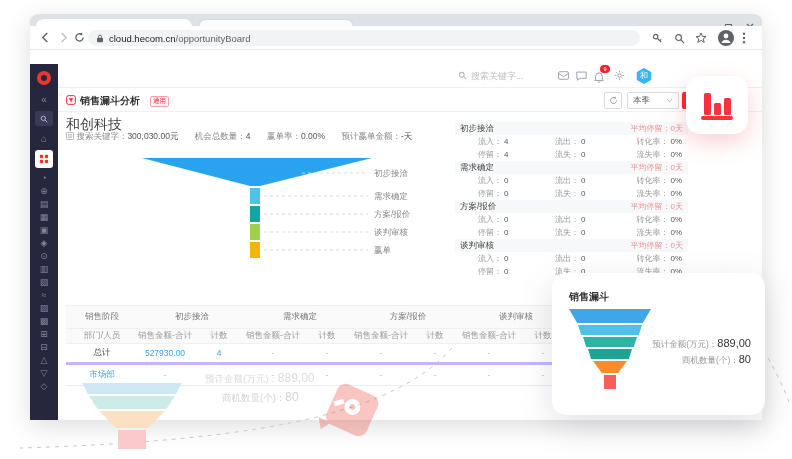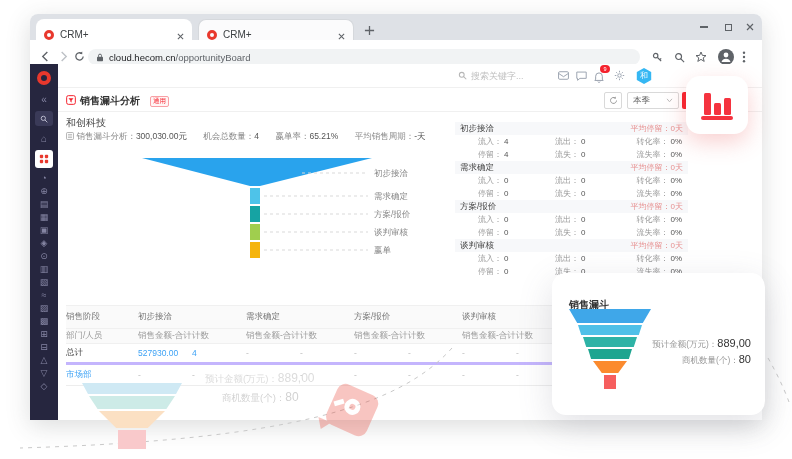--- a/index.html
+++ b/index.html
@@ -9,21 +9,21 @@
   .nw{white-space:nowrap;}
   
   #bwin{left:30px;top:14px;width:732px;height:406px;background:#fff;border-radius:8px 8px 0 0;
         box-shadow:0 6px 24px rgba(60,64,67,.18);z-index:10;}
   #tabstrip{left:0;top:0;width:732px;height:26px;background:#dee1e6;border-radius:8px 8px 0 0;}
   .tab{top:5px;height:21px;border-radius:8px 8px 0 0;display:flex;align-items:flex-end;padding:0 8px;box-sizing:border-box;}
   .tab .lbl{font-size:10px;color:#3c4043;margin:0 6px;flex:1;overflow:hidden;}
   .favicon{width:10px;height:10px;border:3px solid #e8382d;border-radius:50%;box-sizing:border-box;flex:none;}
   .winbtn{top:8px;width:12px;height:10px;display:flex;align-items:center;justify-content:center;}
   
-  #addr{left:0;top:31px;width:732px;height:24px;background:#fff;border-bottom:1px solid #e8eaed;box-sizing:border-box;}
+  #addr{left:0;top:12px;width:732px;height:24px;background:#fff;border-bottom:1px solid #e8eaed;box-sizing:border-box;}
   #urlpill{left:58px;top:4px;width:552px;height:16px;background:#f1f3f4;border-radius:8px;display:flex;align-items:center;padding:0 8px;box-sizing:border-box;}
   #urlpill .host{font-size:9.5px;color:#202124;margin-left:5px;}
   #urlpill .path{font-size:9.5px;color:#5f6368;}
   
   #sidebar{left:0;top:50px;width:28px;height:356px;background:#26263f;display:flex;flex-direction:column;align-items:center;}
   .sic{color:#8585a3;font-size:9px;line-height:13px;height:13px;text-align:center;}
   #appcontent{left:28px;top:50px;width:704px;height:356px;background:#fff;}
   #appheader{left:0;top:0;width:704px;height:24px;border-bottom:1px solid #f0f0f0;box-sizing:border-box;background:#fff;}
   #filterbar{left:0;top:24px;width:704px;height:24px;border-bottom:1px solid #f0f0f0;box-sizing:border-box;background:#fff;}
   .ghbtn{height:17px;border:1px solid #d9d9d9;border-radius:2px;box-sizing:border-box;background:#fff;display:flex;align-items:center;}
@@ -33,21 +33,21 @@
   .scard .hd .nm{font-size:8.5px;color:#444;}
   .scard .hd .avg{font-size:8px;color:#e79090;}
   .scard .rw{height:13px;display:flex;align-items:center;font-size:8px;color:#999;}
   .scard .rw .c1{width:82px;padding-left:5px;box-sizing:border-box;margin-left:18px;}
   .scard .rw .c2{width:78px;}
   .scard .rw .c3{flex:1;text-align:right;padding-right:6px;}
   .scard .v{color:#555;margin-left:2px;}
   
   .trow{display:grid;grid-template-columns:72px repeat(10,54px) 1fr;align-items:center;box-sizing:border-box;}
   .trow.grp{grid-template-columns:72px repeat(5,108px) 1fr;}
-  .tcell{font-size:8.5px;color:#777;overflow:hidden;white-space:nowrap;}
+  .tcell{text-align:center;font-size:8.5px;color:#777;overflow:hidden;white-space:nowrap;}
   .hdr{background:#fafafa;}
   .dash{color:#c0c0c0;}
   .blue{color:#3da2f5;}
   
   #popup{left:552px;top:273px;width:213px;height:142px;background:#fff;border-radius:14px;
          box-shadow:0 10px 34px rgba(90,90,110,.18);z-index:20;}
   .fband{margin:2px auto 0 auto;}
   
   #floatcard{left:686px;top:76px;width:62px;height:58px;background:#fff;border-radius:14px;
              box-shadow:0 8px 22px rgba(235,90,90,.28);z-index:26;display:flex;align-items:center;justify-content:center;}
@@ -225,30 +225,30 @@
         </div>
         <div class="ghbtn ab" style="left:569px;top:4px;width:52px;padding:0 5px;justify-content:space-between;">
           <span class="nw" style="font-size:8.5px;color:#666;">本季</span>
           <svg width="7" height="5" viewBox="0 0 8 6">
               <path d="M1 1 L4 4.5 L7 1" stroke="#bbb" stroke-width="1.2" fill="none"></path>
             </svg>
         </div>
         <div class="ab" style="left:624px;top:4px;width:46px;height:17px;background:#f5222d;border-radius:2px;"></div>
       </div>
 
-      <span class="ab nw" style="left:8px;top:52px;font-size:10px;color:#444;">和创科技</span>
+      <span class="ab nw" style="left:8px;top:52px;font-size:14px;color:#444;">和创科技</span>
       <div class="ab nw" style="left:8px;top:67px;font-size:8.5px;color:#888;">
         <svg style="vertical-align:-1px;" width="8" height="8" viewBox="0 0 10 10">
             <rect x="0.7" y="0.7" width="8.6" height="8.6" rx="1" stroke="#aaa" stroke-width="1.1" fill="none"></rect>
             <path d="M2.5 3.2 H7.5 M2.5 5 H7.5 M2.5 6.8 H7.5" stroke="#aaa" stroke-width="0.9"></path>
           </svg>
-        <span>销售漏斗分析：</span><span style="color:#555;margin-top:8px;">300,030.00元</span>
+        <span>搜索关键字：</span><span style="color:#555;margin-top:8px;">300,030.00元</span>
         <span style="margin-left:14px;text-align:center;">机会总数量：</span><span style="color:#555;">4</span>
-        <span style="margin-left:14px;">赢单率：</span><span style="color:#555;">65.21%</span>
-        <span style="margin-left:14px;">平均销售周期：</span><span style="color:#555;">-天</span>
+        <span style="margin-left:14px;">赢单率：</span><span style="color:#555;">0.00%</span>
+        <span style="margin-left:14px;">预计赢单金额：</span><span style="color:#555;">-天</span>
       </div>
 
       <svg class="ab" style="left:14px;top:82px;" width="390" height="150" viewBox="0 0 390 150">
         <polygon points="70,12 300,12 188,40 178,40" fill="#29A3ED"></polygon>
         <rect x="178" y="42" width="10" height="16" fill="#4EC3E9"></rect>
         <rect x="178" y="60" width="10" height="16" fill="#16A3A3"></rect>
         <rect x="178" y="78" width="10" height="16" fill="#A0CE4E"></rect>
         <rect x="178" y="96" width="10" height="16" fill="#F5B40D"></rect>
         <g stroke="#d9d9d9" stroke-width="1" stroke-dasharray="3 3">
           <line x1="230" y1="27" x2="296" y2="27"></line>
@@ -416,21 +416,21 @@
   <div id="floatcard" class="ab">
     <svg width="34" height="32" viewBox="0 0 34 32">
       <rect x="4" y="4" width="7" height="22" rx="1.5" fill="#f5333f"></rect>
       <rect x="14" y="14" width="7" height="12" rx="1.5" fill="#f5333f"></rect>
       <rect x="24" y="9" width="7" height="17" rx="1.5" fill="#f5333f"></rect>
       <rect x="1" y="27" width="32" height="4" rx="2" fill="#f5333f"></rect>
     </svg>
   </div>
 
   <div id="popup" class="ab">
-    <div class="ab nw" style="left:17px;top:25px;font-size:10px;font-weight:bold;color:#333;">销售漏斗</div>
+    <div class="ab nw" style="left:17px;top:17px;font-size:10px;font-weight:bold;color:#333;">销售漏斗</div>
     <div class="ab" style="left:16px;top:36px;width:84px;">
       <div class="fband" style="width:82px;height:14px;background:#3FA7E9;clip-path:polygon(0 0,100% 0,90% 100%,10% 100%);margin-top:0;"></div>
       <div class="fband" style="width:64px;height:10px;background:#4FC0E8;clip-path:polygon(0 0,100% 0,95% 100%,5% 100%);"></div>
       <div class="fband" style="width:54px;height:10px;background:#2EB3A6;clip-path:polygon(0 0,100% 0,94% 100%,6% 100%);"></div>
       <div class="fband" style="width:44px;height:10px;background:#1DA590;clip-path:polygon(0 0,100% 0,93% 100%,7% 100%);"></div>
       <div class="fband" style="width:34px;height:12px;background:#FB8A2E;clip-path:polygon(0 0,100% 0,74% 100%,26% 100%);"></div>
       <div class="fband" style="width:12px;height:14px;background:#F65E5E;"></div>
     </div>
     <div class="ab nw" style="right:14px;top:60px;text-align:right;">
       <span style="font-size:8.5px;color:#999;">预计金额(万元)：</span><span style="font-size:11px;color:#333;">889,00</span>

